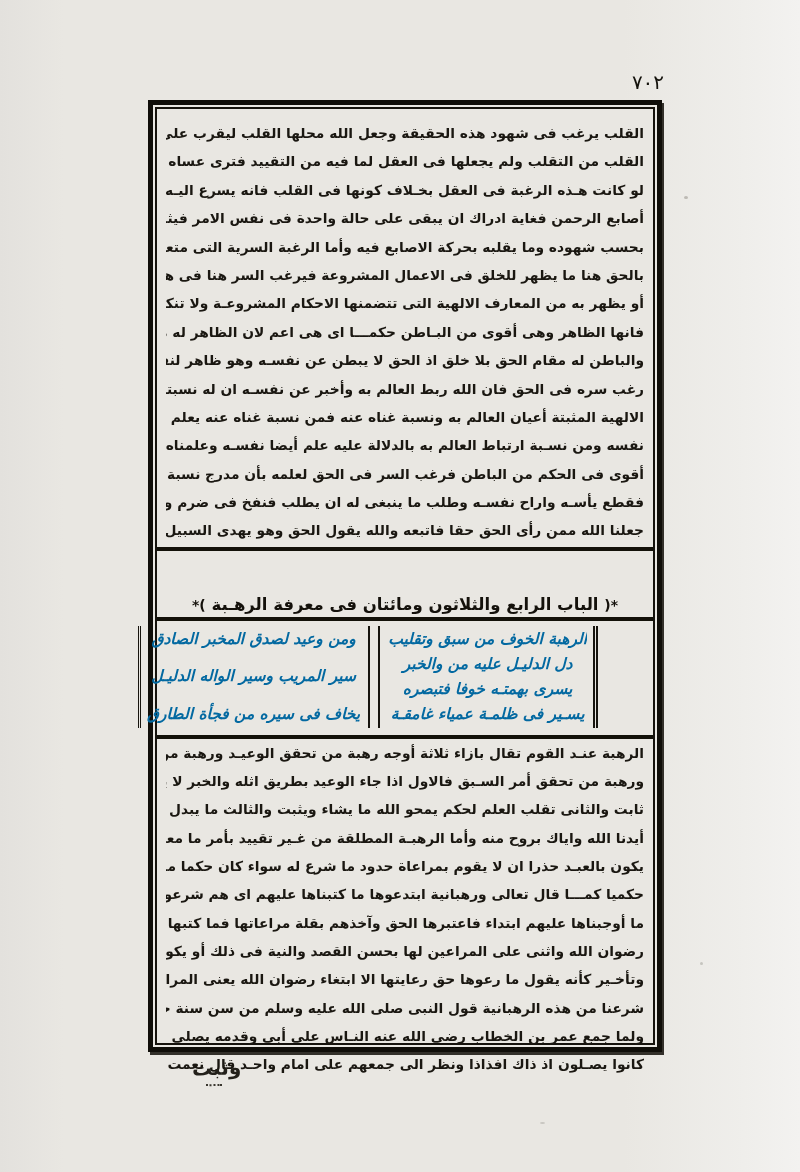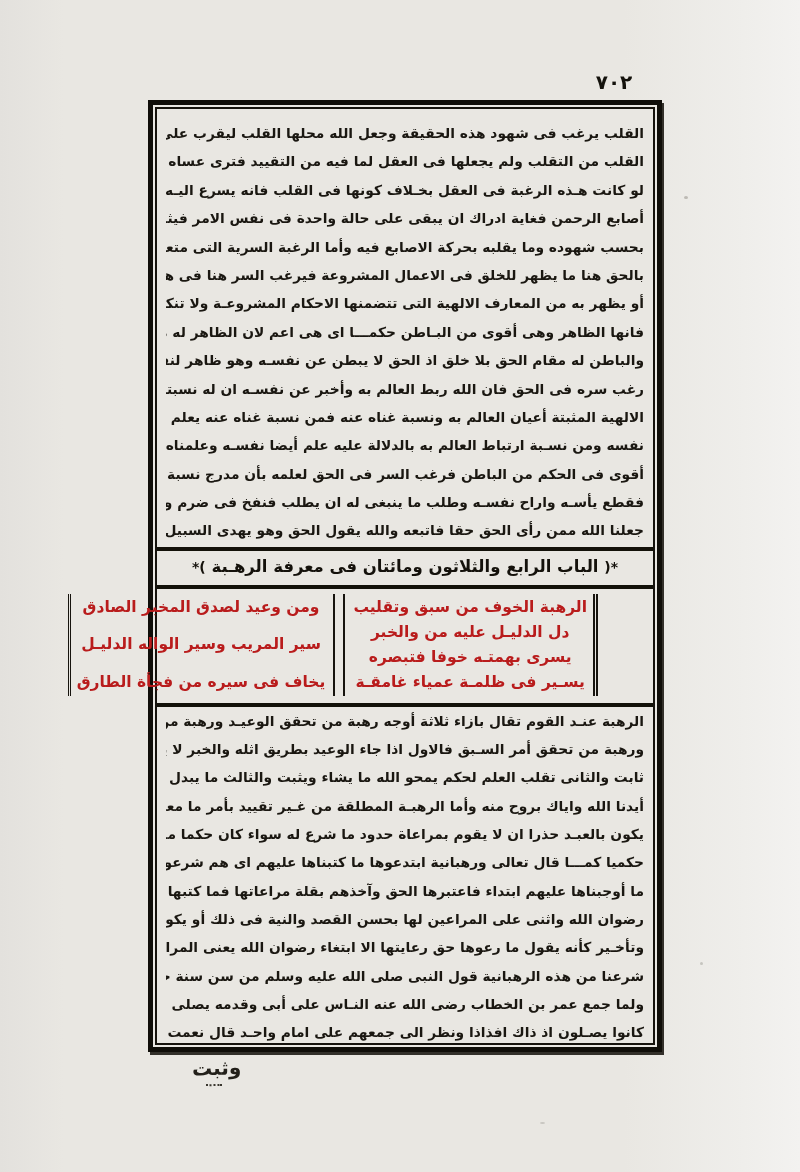--- a/index.html
+++ b/index.html
@@ -3,22 +3,22 @@
 <meta charset="utf-8">
 <style>
   html,body{margin:0;padding:0;}
   body{
     width:800px;height:1172px;position:relative;overflow:hidden;
     background:linear-gradient(90deg,#e3e1dd 0%,#e9e7e2 8%,#e9e7e2 78%,#efeeeb 93%,#f3f2f0 100%);
     font-family:"DejaVu Sans",sans-serif;
     color:#17150f;
   }
   .page-number{
-    position:absolute;top:70px;left:584px;width:60px;
-    font-size:20px;font-weight:bold;letter-spacing:3px;text-align:center;
+    position:absolute;top:70px;left:618px;width:60px;
+    font-size:20px;font-weight:normal;letter-spacing:3px;text-align:center;
     color:#14120c;
   }
   .frame-outer{
     position:absolute;left:148px;top:100px;width:514px;height:952px;
     border:5px solid #100e09;background:#e9e7e2;box-sizing:border-box;
     box-shadow:2px 3px 0 #33302a;
   }
   .frame-inner{
     position:absolute;inset:2px;border:2px solid #16130d;box-sizing:border-box;
     padding:10px 9px 6px 9px;display:flex;flex-direction:column;
@@ -29,40 +29,40 @@
     text-align:justify;text-align-last:justify;overflow:hidden;
     white-space:nowrap;color:#1a1711;
   }
   .t-line.center-last{text-align-last:center;}
   .lower .t-line{height:28.3px;line-height:28.3px;}
   .hrule{
     height:7px;border-top:2px solid #131109;border-bottom:2px solid #131109;
     margin:2px -9px 0 -9px;box-sizing:border-box;
   }
   .heading-row{
-    direction:rtl;height:32px;line-height:32px;text-align:center;
-    font-size:16.5px;font-weight:bold;white-space:nowrap;color:#14110b;
+    direction:rtl;height:32px;line-height:44px;text-align:center;
+    font-size:16.5px;font-weight:bold;white-space:nowrap;color:#14110b;margin-top:32px;
   }
   .heading-row .orn{font-size:14px;letter-spacing:1px;}
   .poem{
     direction:rtl;display:flex;align-items:stretch;
     padding:5px 0 5px 2px;height:114px;box-sizing:border-box;
   }
   .poem-margin-strip{
     flex:0 0 46px;border-left:5px double #17140e;
   }
   .poem-col{display:flex;flex-direction:column;justify-content:space-between;padding:1px 6px;}
   .poem-col-right{flex:0 0 172px;}
   .poem-divider{
     flex:0 0 8px;border-left:2px solid #17140e;border-right:2px solid #17140e;margin:0 2px;
   }
   .poem-col-left{flex:1 1 auto;border-left:3px double #17140e;margin-left:2px;}
   .verse{
     height:25px;line-height:25px;font-size:15.5px;font-weight:bold;
-    text-align:center;white-space:nowrap;overflow:hidden;color:#b91c1c;
+    text-align:center;white-space:nowrap;overflow:hidden;color:#0369a1;font-style:italic;
   }
   .catchword{
     position:absolute;left:192px;top:1056px;direction:rtl;text-align:center;
     font-size:20px;font-weight:bold;color:#23201a;transform:rotate(-2deg);
   }
   .catchword .mark{
     display:block;height:3px;width:16px;margin:1px auto 0 14px;
     border-bottom:2px dotted #3a372f;
   }
   .speck{position:absolute;background:#8d8a82;border-radius:50%;}

